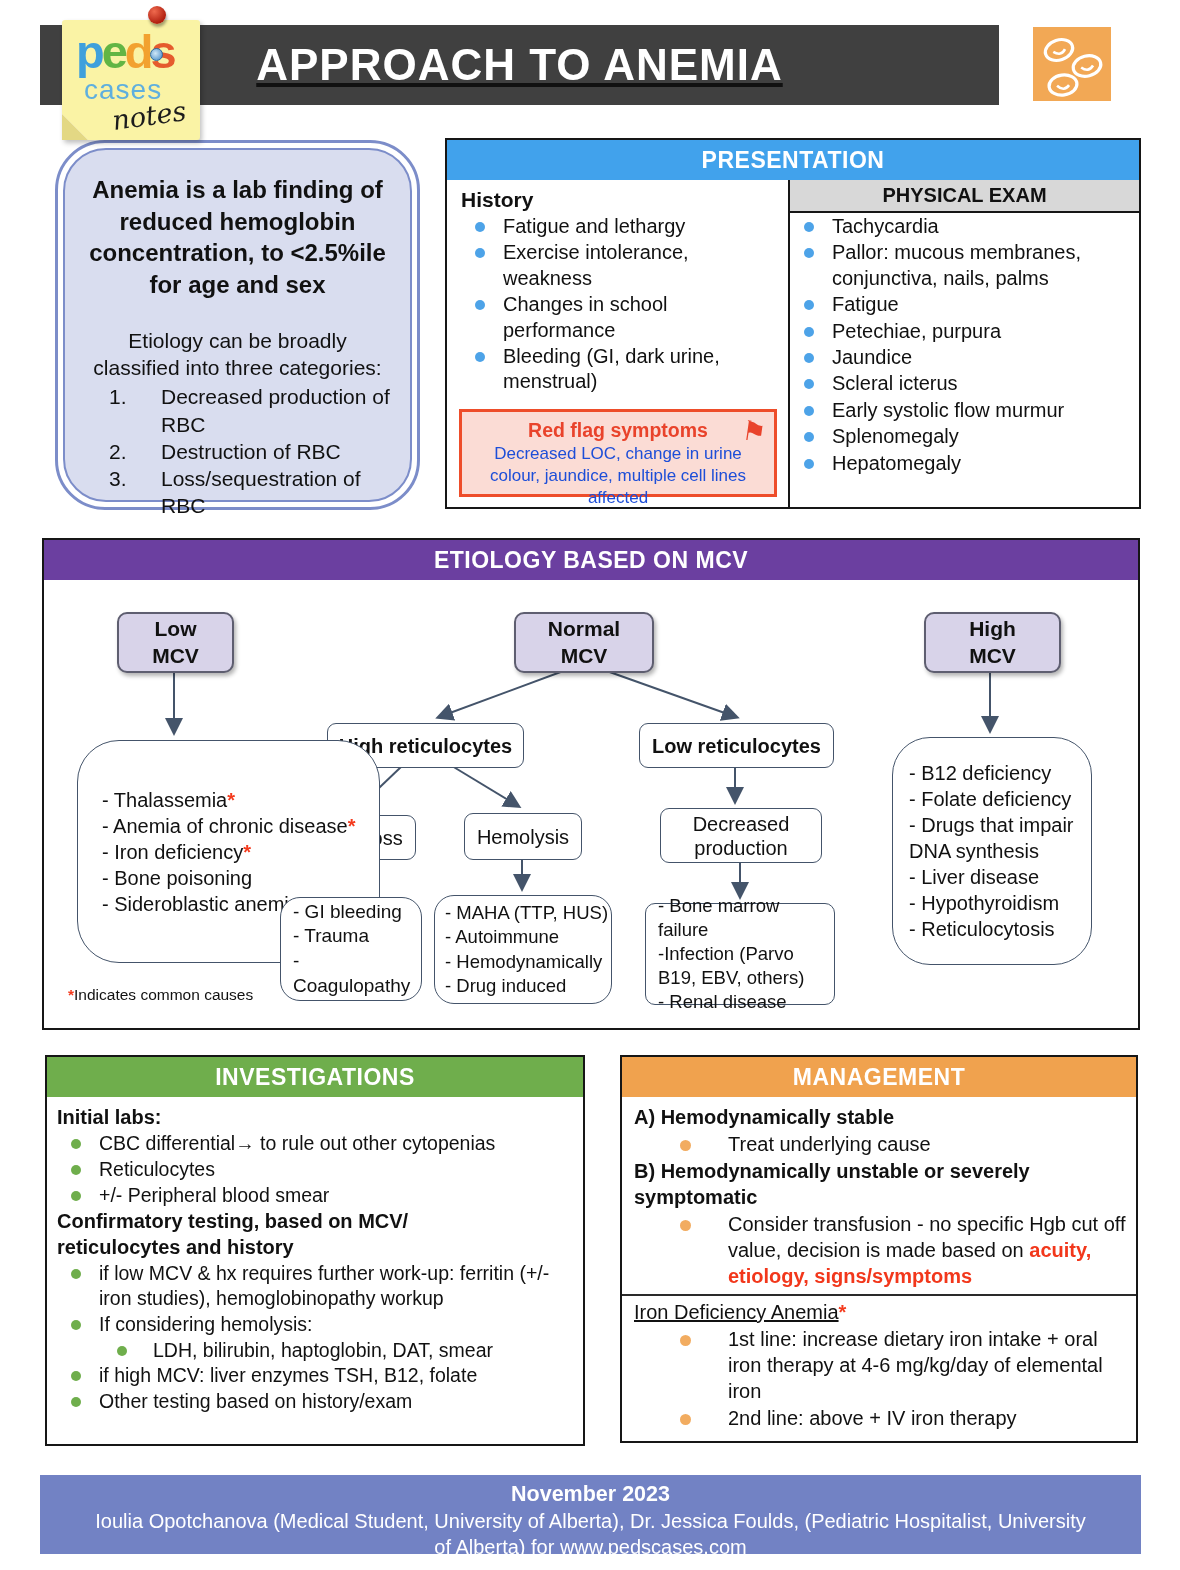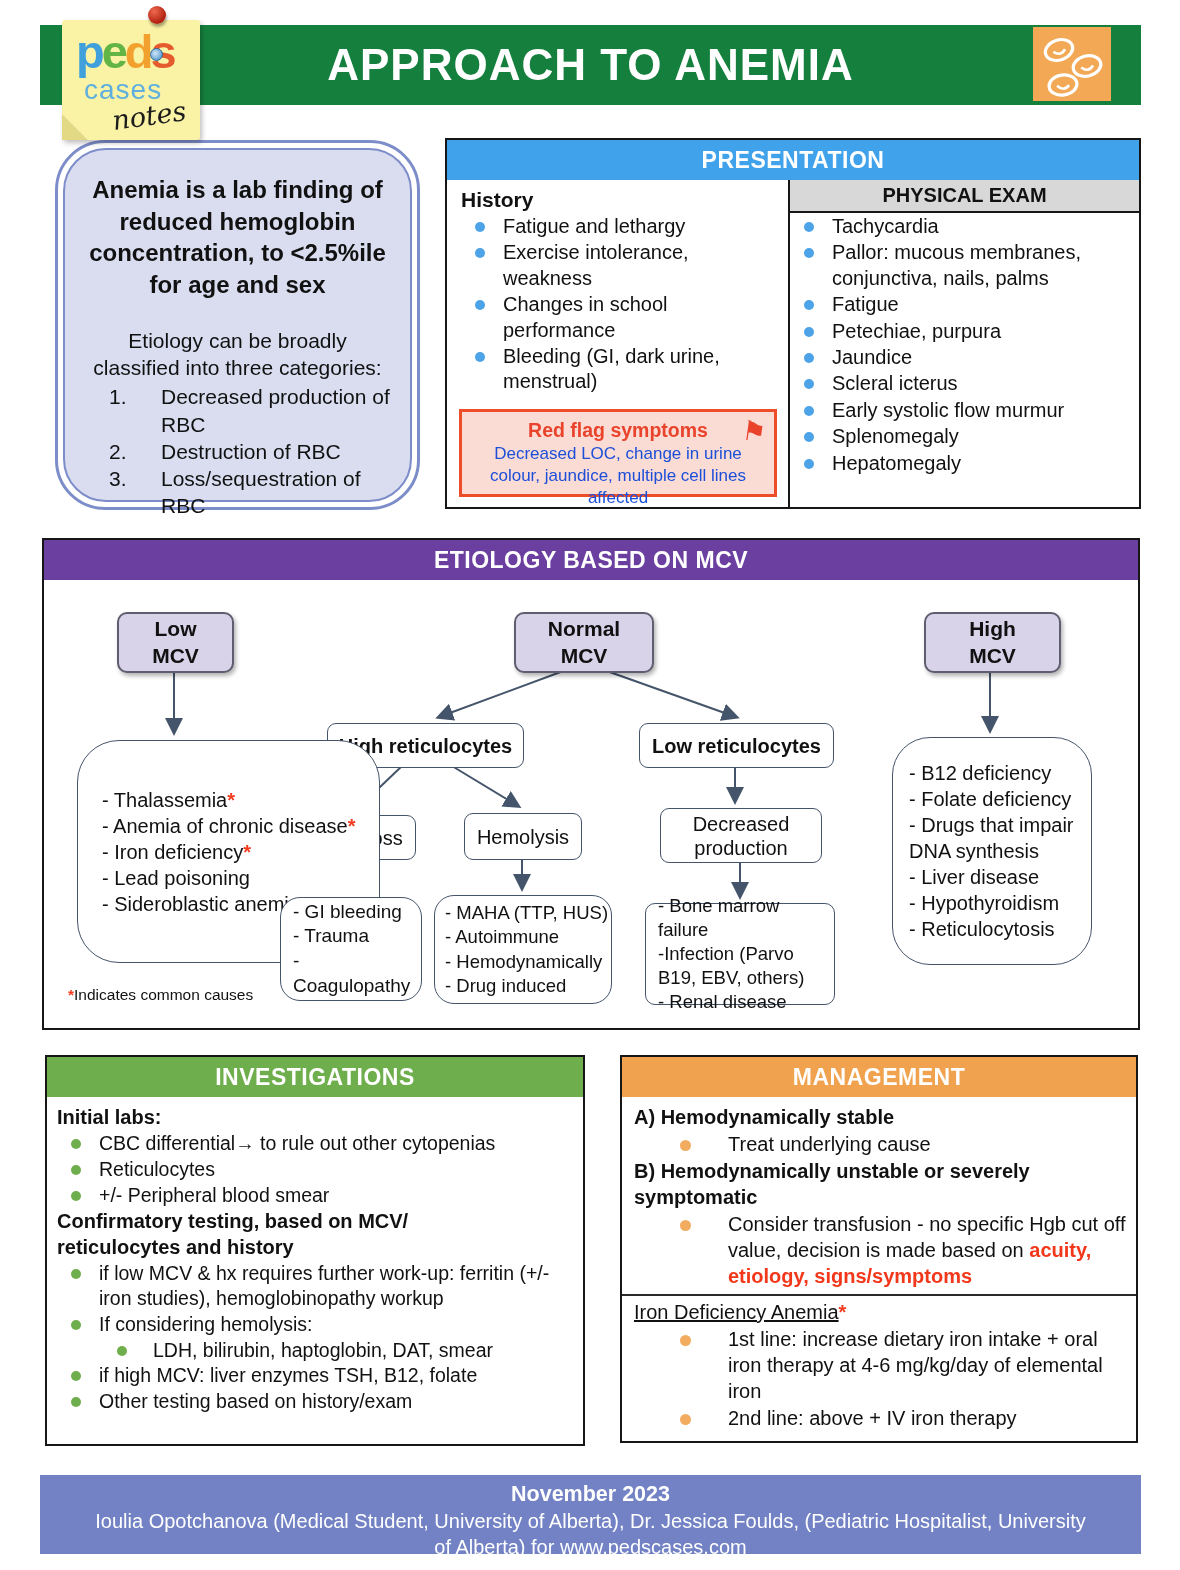--- a/index.html
+++ b/index.html
@@ -1,21 +1,21 @@
 <!DOCTYPE html>
 <html><head>
 <meta charset="utf-8">
 <style>
   html,body{margin:0;padding:0;background:#f4f3f1;}
   .page{position:relative;width:1180px;height:1570px;background:#ffffff;
         font-family:"Liberation Sans","DejaVu Sans",sans-serif;color:#111;overflow:hidden;}
 
   
-  .top-banner{position:absolute;left:40px;top:25px;width:1101px;height:80px;background:#15803d;
-              display:flex;align-items:center;justify-content:center;}
+  .top-banner{position:absolute;left:40px;top:25px;width:959px;height:80px;background:#404040;
+              display:flex;align-items:center;justify-content:center;text-decoration:underline;}
   .main-title{color:#fff;font-weight:bold;font-size:44px;letter-spacing:1px;}
 
   
   .logo{position:absolute;left:62px;top:6px;width:142px;height:134px;z-index:3;}
   .note{position:absolute;left:0;top:14px;width:138px;height:120px;background:#FAF3A5;
         border-radius:3px;box-shadow:2px 3px 5px rgba(0,0,0,.25);}
   .note::after{content:"";position:absolute;left:0;bottom:0;width:0;height:0;
         border-left:26px solid #ffffff;border-top:26px solid transparent;}
   .note::before{content:"";position:absolute;left:0;bottom:0;width:0;height:0;
         border-bottom:26px solid #E3D884;border-right:26px solid transparent;z-index:1;}
@@ -262,21 +262,21 @@
       <div class="flow-box" style="left:420px;top:233px;width:116px;height:45px;">
           <span>Hemolysis</span>
         </div>
       <div class="flow-box" style="left:616px;top:228px;width:160px;height:53px;white-space:pre-line;"><span style="white-space:pre-line">Decreased
 production</span></div>
 
       <div class="cause-box cb-left" style="left:33px;top:160px;width:303px;height:223px;">
         <div><span>- Thalassemia</span><span class="star">*</span></div>
         <div><span>- Anemia of chronic disease</span><span class="star">*</span></div>
         <div><span>- Iron deficiency</span><span class="star">*</span></div>
-        <div><span>- Lead poisoning</span><span class="star"></span></div>
+        <div><span>- Bone poisoning</span><span class="star"></span></div>
         <div><span>- Sideroblastic anemia</span><span class="star"></span></div>
       </div>
 
       <div class="cause-box cb-small" style="left:236px;top:317px;width:142px;height:104px;">
         <div>- GI bleeding</div>
         <div>- Trauma</div>
         <div>-Coagulopathy</div>
       </div>
 
       <div class="cause-box cb-maha" style="left:390px;top:315px;width:178px;height:109px;">

